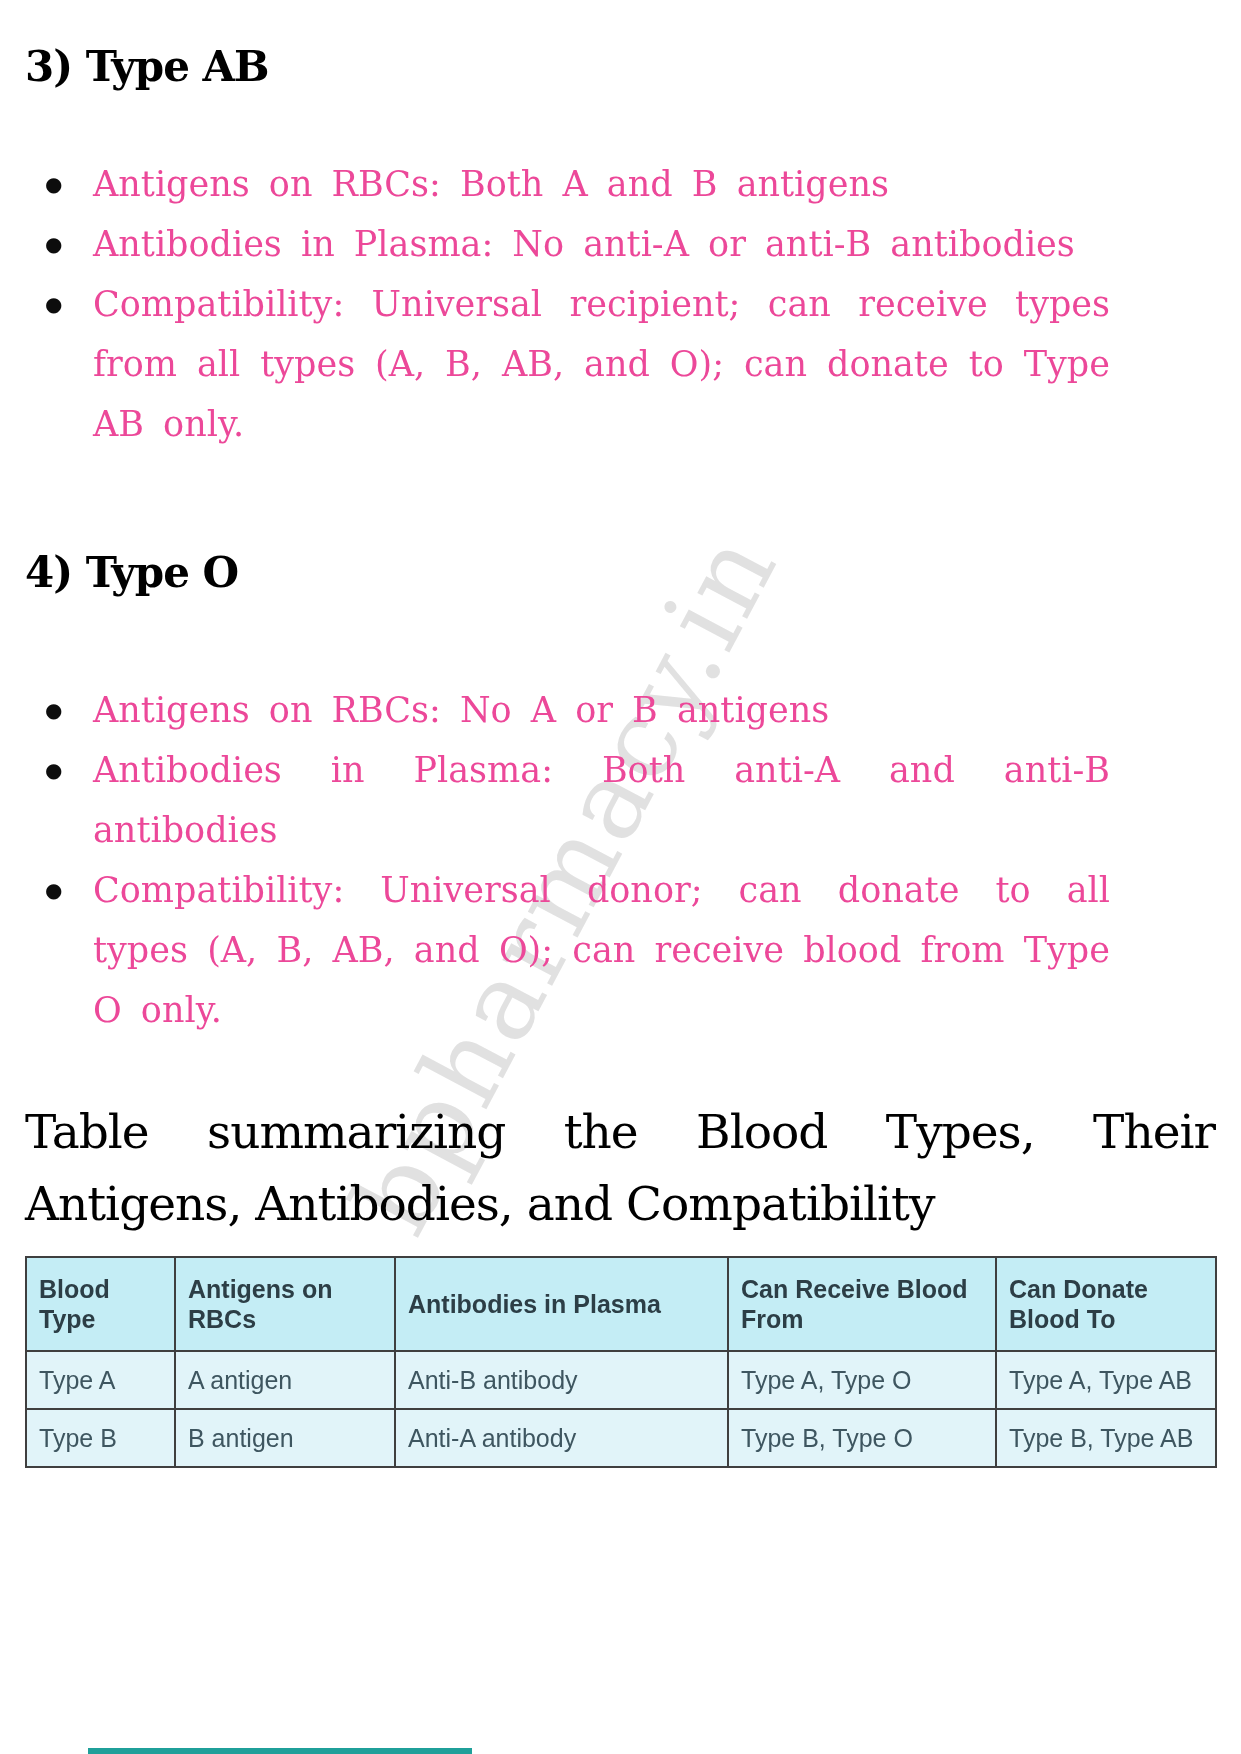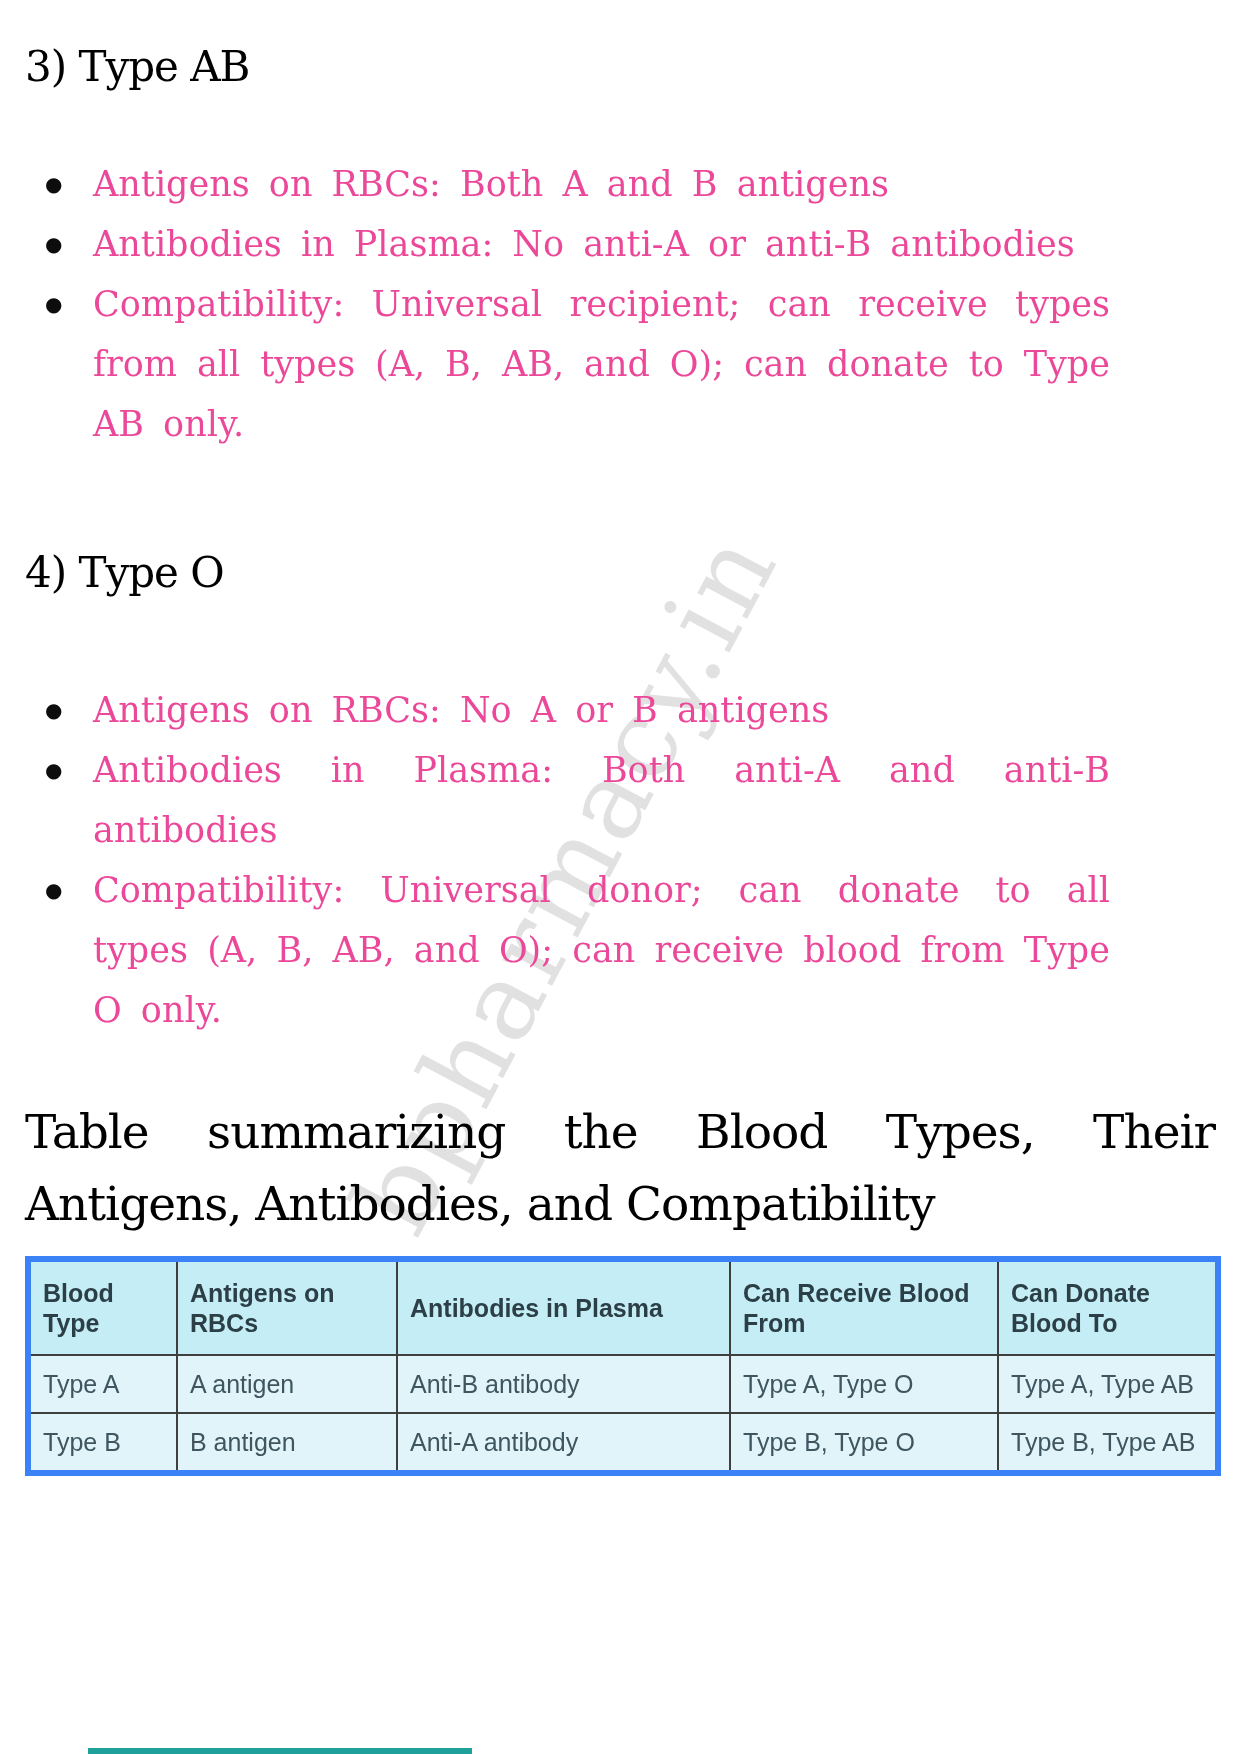--- a/index.html
+++ b/index.html
@@ -24,21 +24,21 @@
     white-space:nowrap;
     z-index:0;
   }
   .content {
     position:relative;
     z-index:1;
     padding:44px 26px 0 25px;
   }
   .slab {
     font-family:"DejaVu Serif", serif;
-    font-weight:400;
+    font-weight:700;
     color:#000;
     letter-spacing:-1px;
     margin:0;
   }
   h1.slab { font-size:42px; line-height:1.1; }
   h2.slab { font-size:42px; line-height:1.1; margin-top:96px; }
   ul.blist {
     list-style:none;
     margin:64px 0 0 0;
     padding:0;
@@ -72,21 +72,21 @@
     width:1190px;
     margin-top:56px;
     text-align:justify;
   }
   table.blood {
     margin-top:16px;
     width:1190px;
     border-collapse:collapse;
     table-layout:fixed;
     font-family:"Liberation Sans", sans-serif;
-    border:6px solid #3b82f6;
+    border:2px solid #3b82f6;
   }
   table.blood th, table.blood td {
     border:2px solid #3f3f3f;
     vertical-align:middle;
     text-align:left;
     padding:13px 10px 13px 12px;
     line-height:30px;
     overflow:hidden;
   }
   table.blood th {

